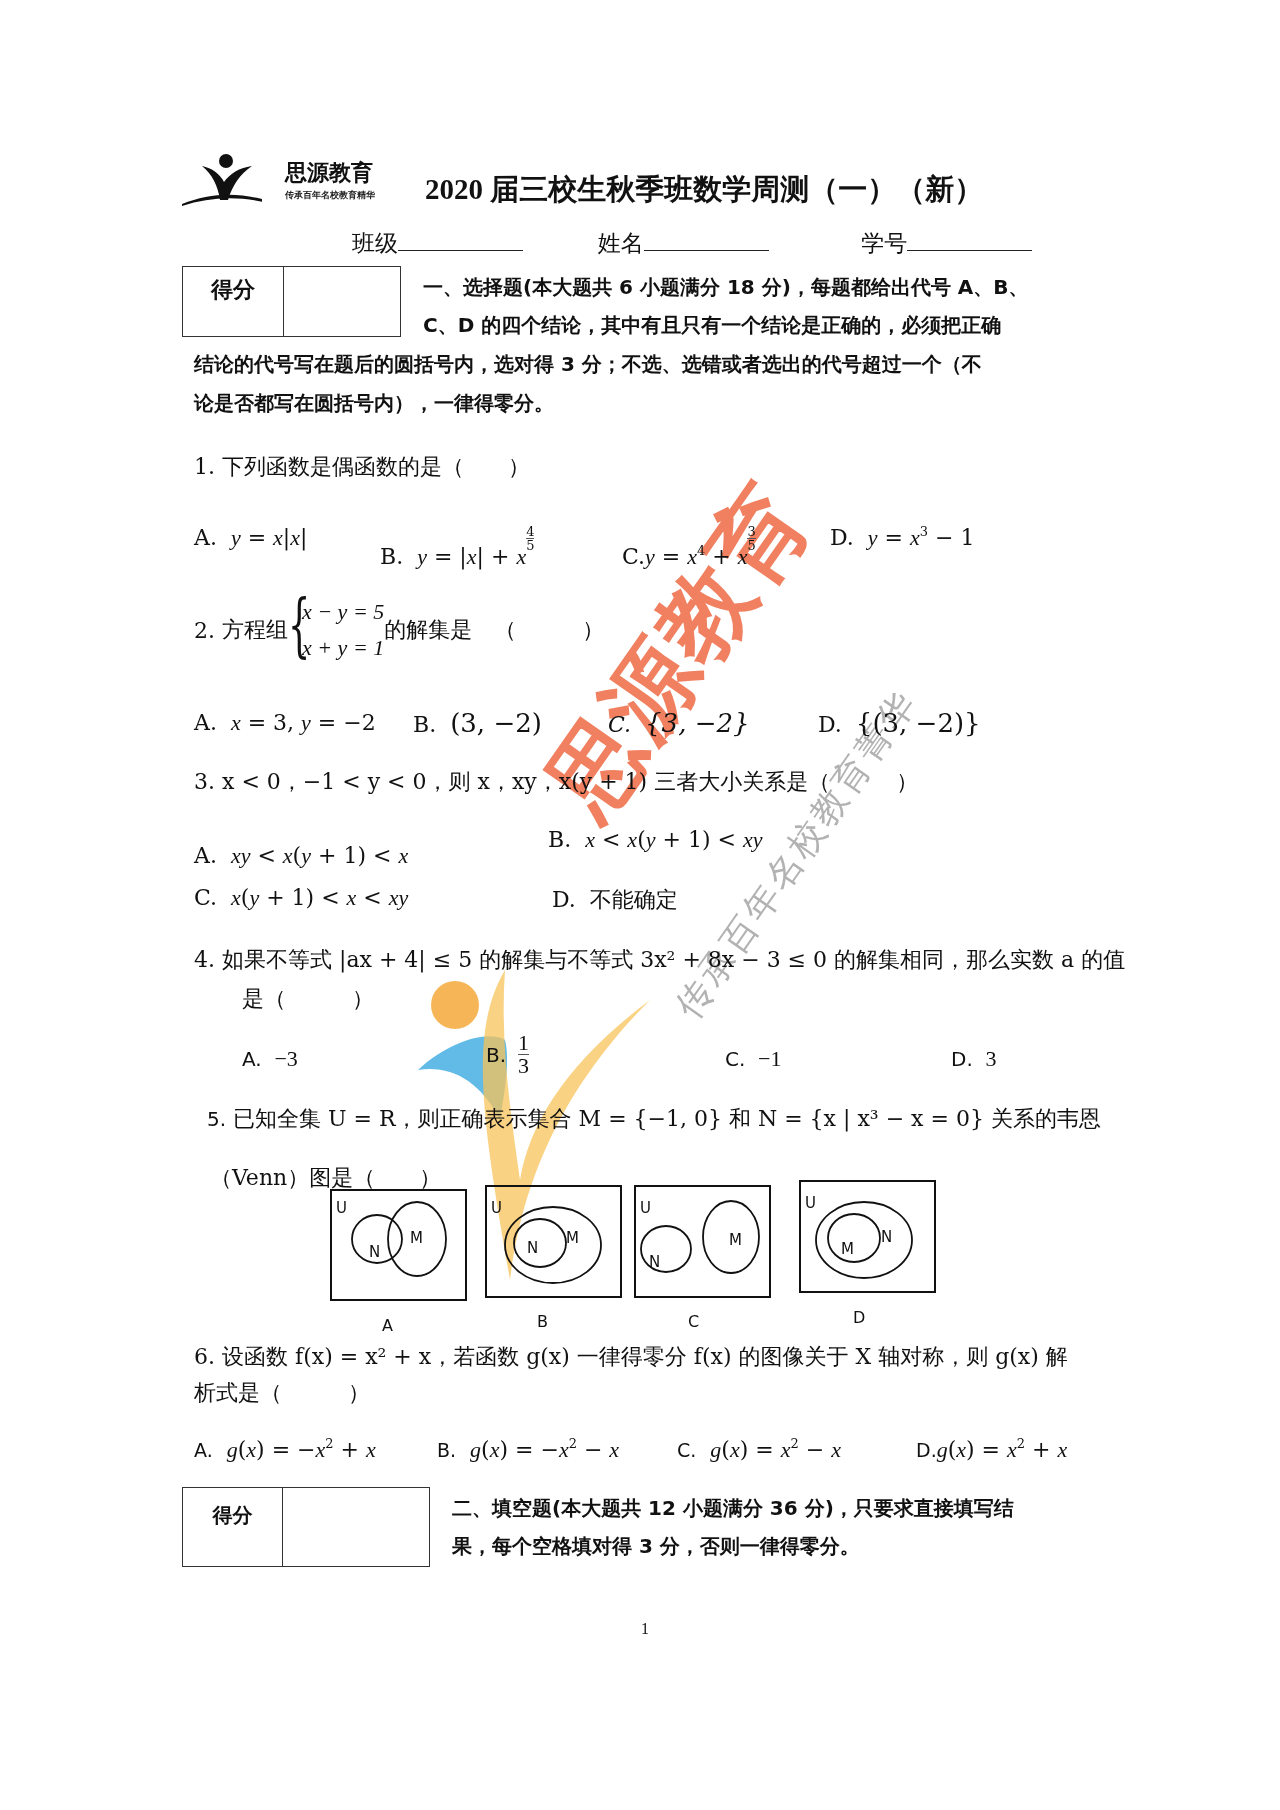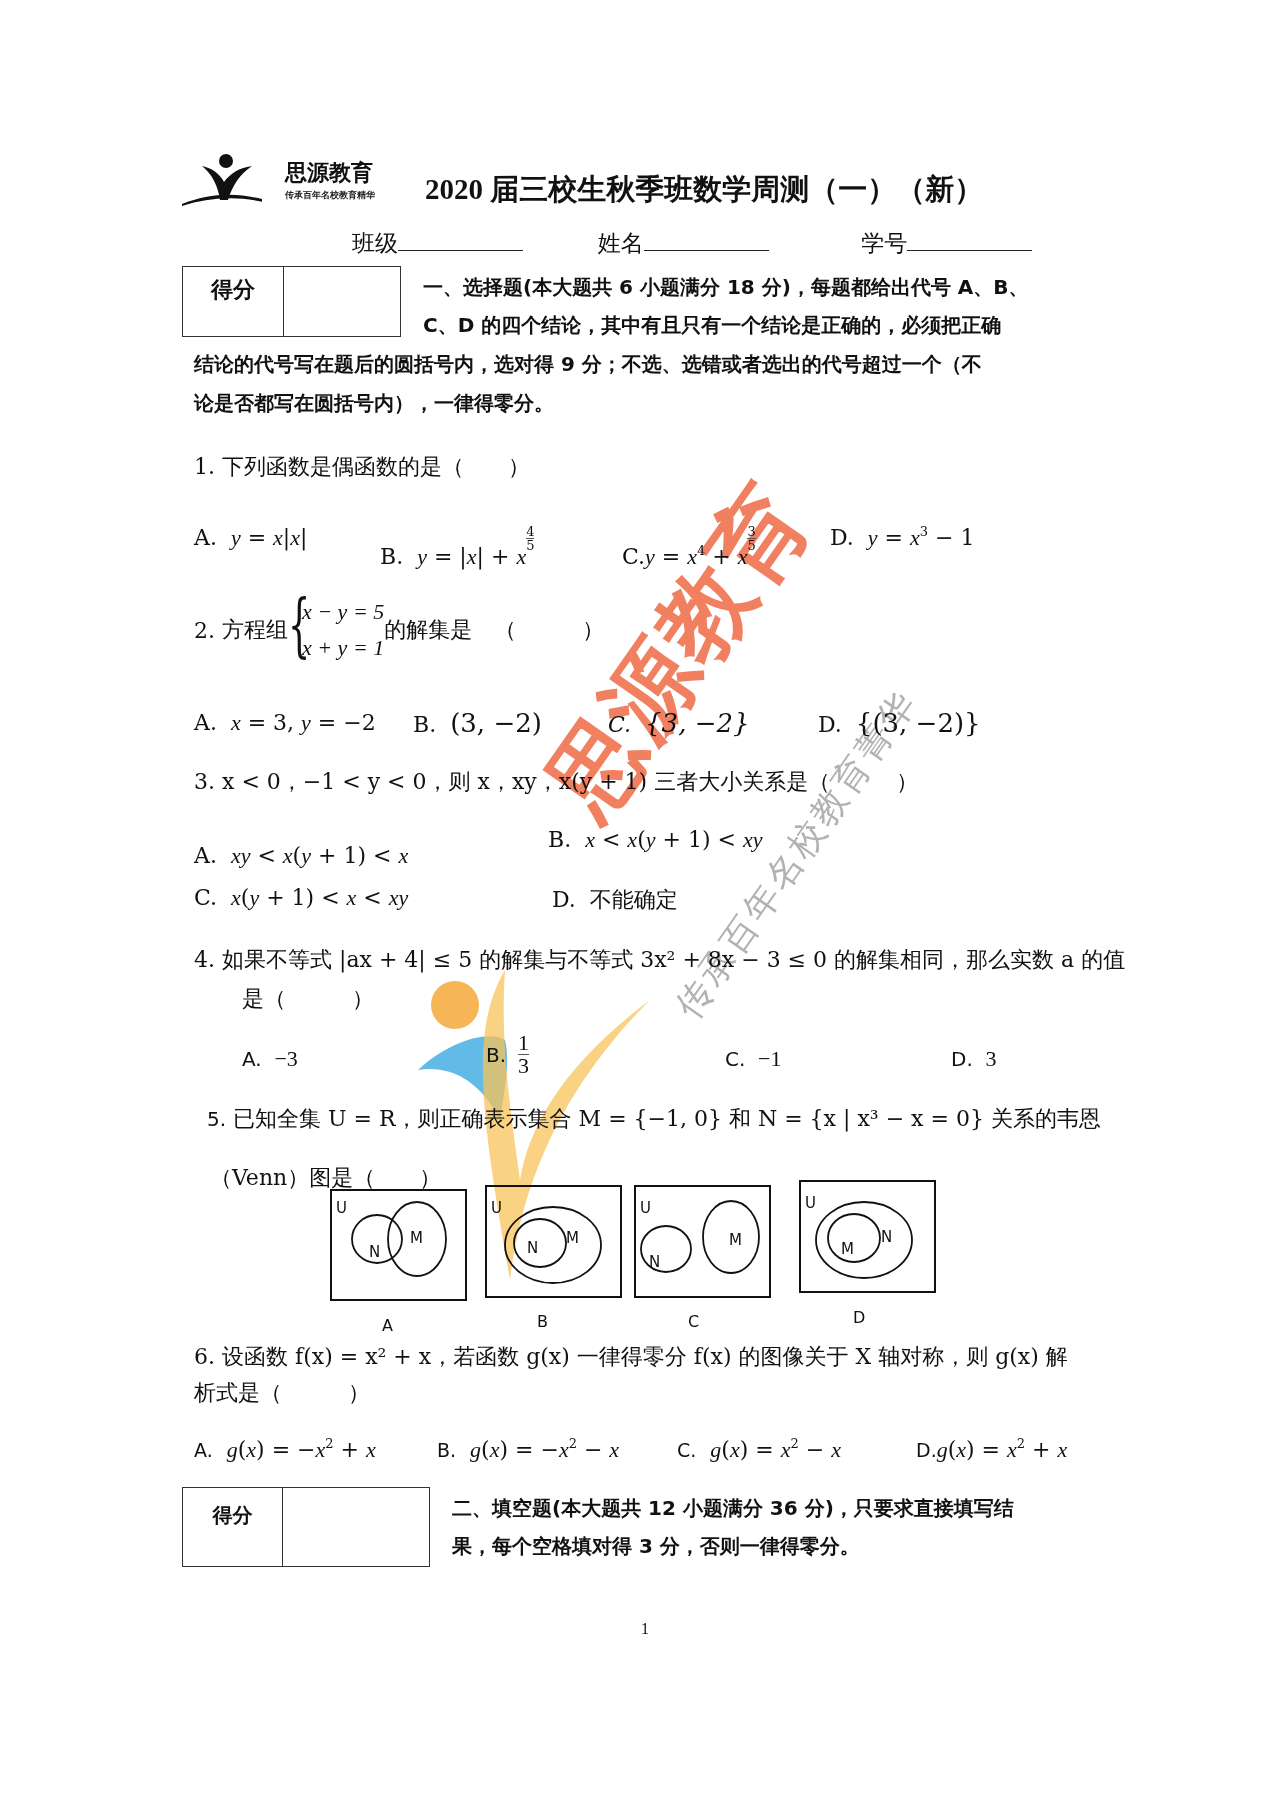--- a/index.html
+++ b/index.html
@@ -64,21 +64,21 @@
   <span style="display:inline-block; width:78px;"></span>
   <span>学号</span><span class="blank" style="width:125px;"></span>
 </div>
 
 <div class="score-box" style="left:182px; top:266px; width:217px; height:69px;">
   <div class="lbl" style="width:100px; padding-top:8px;">得分</div>
   <div style="flex:1;"></div>
 </div>
 <div class="abs sec-text" style="left:423px; top:274px;">一、选择题(本大题共 6 小题满分 18 分)，每题都给出代号 A、B、</div>
 <div class="abs sec-text" style="left:423px; top:312px;">C、D 的四个结论，其中有且只有一个结论是正确的，必须把正确</div>
-<div class="abs sec-text" style="left:194px; top:351px;">结论的代号写在题后的圆括号内，选对得 9 分；不选、选错或者选出的代号超过一个（不</div>
+<div class="abs sec-text" style="left:194px; top:351px;">结论的代号写在题后的圆括号内，选对得 3 分；不选、选错或者选出的代号超过一个（不</div>
 <div class="abs sec-text" style="left:194px; top:390px;">论是否都写在圆括号内），一律得零分。</div>
 
 <div class="abs q" style="left:194px; top:452px;">
   <span>1.</span>
   <span>下列函数是偶函数的是（　　）</span>
 </div>
 <div class="abs opt" style="left:194px; top:525px;">
   <span>A.</span>&nbsp;
   <span class="math">y</span> = <span class="math">x</span>|<span class="math">x</span>|
 </div>

